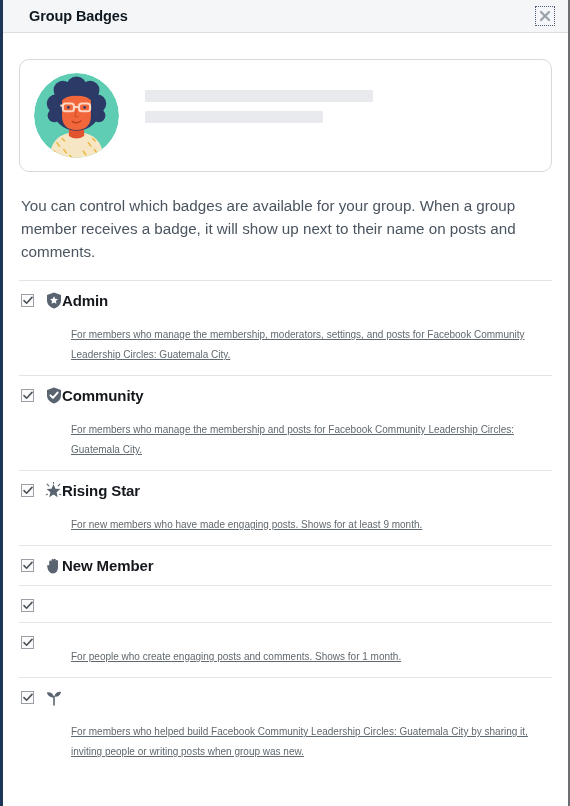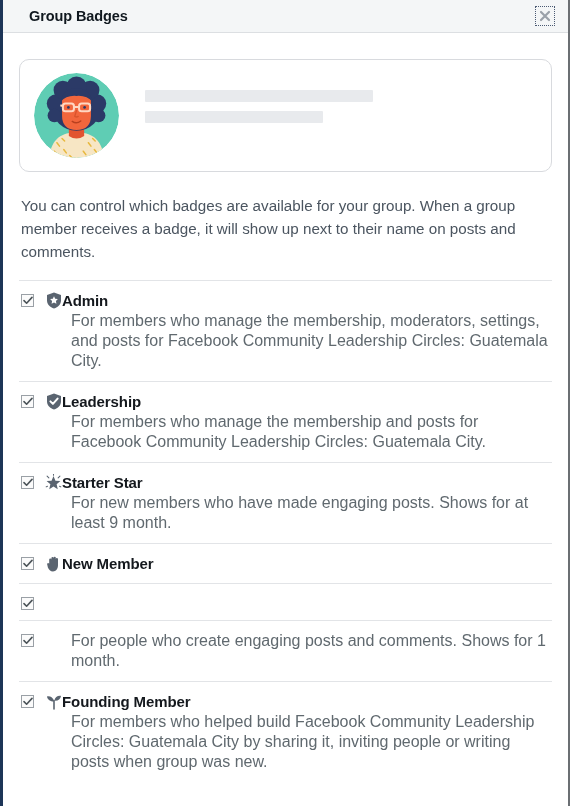--- a/index.html
+++ b/index.html
@@ -133,25 +133,26 @@
     display: flex; align-items: center; justify-content: center;
   }
   .badge-icon svg { display: block; }
   .badge-name {
     font-size: 15px;
     font-weight: bold;
     color: #14181d;
     letter-spacing: -0.1px;
   }
   .badge-desc {
-    margin: 1px 0 0 26px;
-    font-size: 16px;
+    margin: 15px 0 0 26px;
+    font-size: 10px;
     line-height: 20px;
     color: #60696f;
     max-width: 500px;
+    text-decoration: underline;
   }
 </style>
 </head>
 <body>
 
 <div id="window">
 
   <div id="titlebar">
     <div class="title">Group Badges</div>
     <div id="close-btn">
@@ -254,21 +255,21 @@
             </svg>
           </div>
           <div class="badge-main">
             <div class="badge-head">
               <span class="badge-icon">
                 <svg id="svg-shield-check-icon" width="16" height="17" viewBox="0 0 16 17">
                   <path d="M8 0.6 L15 3.1 V8.2 C15 12.4 11.9 15.4 8 16.4 C4.1 15.4 1 12.4 1 8.2 V3.1 Z" fill="#5a6470"></path>
                   <path d="M4.4 8.4 L6.9 10.9 L11.6 5.6" stroke="#ffffff" stroke-width="2" fill="none" stroke-linecap="round" stroke-linejoin="round"></path>
                 </svg>
               </span>
-              <span class="badge-name">Leadership</span>
+              <span class="badge-name">Community</span>
             </div>
             <div class="badge-desc">For members who manage the membership and posts for Facebook Community Leadership Circles: Guatemala City.</div>
           </div>
         </div>
         <div class="badge-row">
           <div class="chk">
             <svg id="svg-check-icon" width="10" height="9" viewBox="0 0 10 9">
               <path d="M1 4.6 L3.6 7.2 L9 1.4" stroke="#4c5459" stroke-width="1.6" fill="none" stroke-linecap="round" stroke-linejoin="round"></path>
             </svg>
           </div>
@@ -279,21 +280,21 @@
                   <path d="M9 2.2 L11.05 7.05 L16.3 7.5 L12.3 10.95 L13.5 16.1 L9 13.35 L4.5 16.1 L5.7 10.95 L1.7 7.5 L6.95 7.05 Z" fill="#5a6470"></path>
                   <g stroke="#5a6470" stroke-width="1.1" stroke-linecap="round">
                     <line x1="2.2" y1="2.2" x2="4.1" y2="4.1"></line>
                     <line x1="15.8" y1="2.2" x2="13.9" y2="4.1"></line>
                     <line x1="9" y1="0.3" x2="9" y2="1.4"></line>
                     <line x1="1.2" y1="13.6" x2="2.6" y2="12.9"></line>
                     <line x1="16.8" y1="13.6" x2="15.4" y2="12.9"></line>
                   </g>
                 </svg>
               </span>
-              <span class="badge-name">Starter Star</span>
+              <span class="badge-name">Rising Star</span>
             </div>
             <div class="badge-desc">For new members who have made engaging posts. Shows for at least 9 month.</div>
           </div>
         </div>
         <div class="badge-row">
           <div class="chk">
             <svg id="svg-check-icon" width="10" height="9" viewBox="0 0 10 9">
               <path d="M1 4.6 L3.6 7.2 L9 1.4" stroke="#4c5459" stroke-width="1.6" fill="none" stroke-linecap="round" stroke-linejoin="round"></path>
             </svg>
           </div>
@@ -335,21 +336,20 @@
           </div>
           <div class="badge-main">
             <div class="badge-head">
               <span class="badge-icon">
                 <svg id="svg-seedling-icon" width="16" height="17" viewBox="0 0 16 17">
                   <path d="M8 16 V7.6" stroke="#5a6470" stroke-width="1.6" stroke-linecap="round"></path>
                   <path d="M7.7 8.4 C4.4 8.4 1.6 6.6 1 3.4 C4.4 2.9 7.3 4.6 7.9 7.9 Z" fill="#5a6470"></path>
                   <path d="M8.4 7.6 C8.9 4.5 11.6 2.4 15 2.9 C14.5 6 11.8 8.1 8.4 7.6 Z" fill="#5a6470"></path>
                 </svg>
               </span>
-              <span class="badge-name">Founding Member</span>
             </div>
             <div class="badge-desc">For members who helped build Facebook Community Leadership Circles: Guatemala City by sharing it, inviting people or writing posts when group was new.</div>
           </div>
         </div>
       </div>
 
   </div>
 </div>
 
 </body></html>

